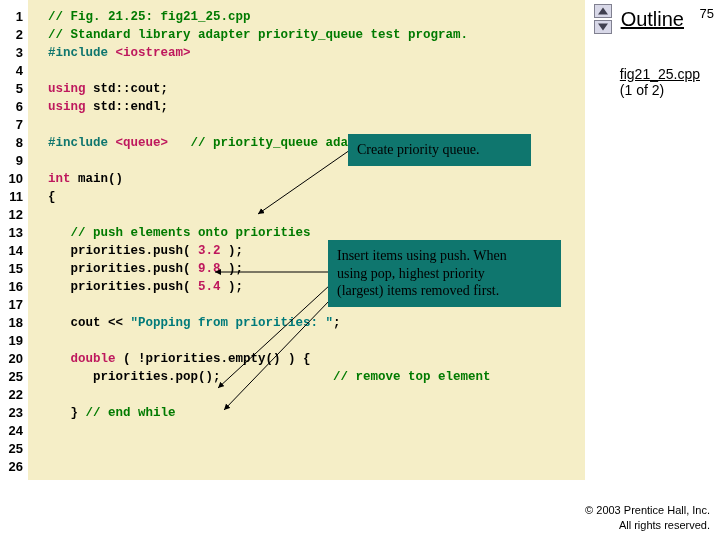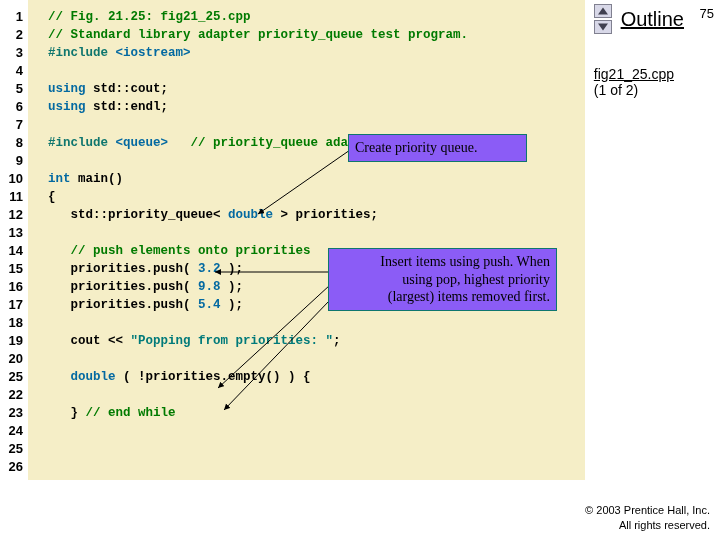--- a/index.html
+++ b/index.html
@@ -43,21 +43,21 @@
     font-family: "Courier New", monospace;
     font-size: 12.5px;
     font-weight: bold;
     color: #000;
   }
   .code .ln {
     height: 18px;
     line-height: 18px;
     white-space: pre;
   }
-  .kw { color: #0369a1; }
+  .kw { color: #be185d; }
   .pp { color: #0f766e; }
   .com { color: #007a00; }
   .str { color: #007a7a; }
   .outline-box {
     position: absolute;
     top: 4px;
     right: 40px;
     width: 90px;
     text-align: center;
   }
@@ -97,36 +97,36 @@
   }
   .slide-num {
     position: absolute;
     top: 6px;
     right: 6px;
     font-size: 13px;
   }
   .file-info {
     position: absolute;
     top: 66px;
-    right: 46px;
+    right: 20px;
     font-size: 14px;
   }
   .file-info .fn { text-decoration: underline; }
   .copyright {
     position: absolute;
     bottom: 8px;
     right: 10px;
     font-size: 11px;
     text-align: right;
     line-height: 1.3;
   }
   .callout {
     position: absolute;
-    background: #8b5cf6;
-    border: 1px solid #0f766e;
+    background: #0f766e;
+    border: 3px solid #0f766e;
     font-family: "Times New Roman", serif;
     font-size: 14px;
     padding: 4px 6px;
     line-height: 1.25;
   }
   .arrow-svg {
     position: absolute;
     top: 0; left: 0;
     width: 585px;
     height: 480px;
@@ -170,30 +170,30 @@
     <div class="ln"><span class="com">// Standard library adapter priority_queue test program.</span></div>
     <div class="ln"><span class="pp">#include</span><span class="kw"> &lt;iostream&gt;</span></div>
     <div class="ln"></div>
     <div class="ln"><span class="kw">using</span><span> std::cout;</span></div>
     <div class="ln"><span class="kw">using</span><span> std::endl;</span></div>
     <div class="ln"></div>
     <div class="ln"><span class="pp">#include</span><span class="kw"> &lt;queue&gt;   </span><span class="com">// priority_queue adapter definition</span></div>
     <div class="ln"></div>
     <div class="ln"><span class="kw">int</span><span> main()</span></div>
     <div class="ln"><span>{</span></div>
-    <div class="ln"><span>   std::priority_queue&lt; </span><span class="kw">double</span><span> &gt; priorities;</span></div>
     <div class="ln"></div>
     <div class="ln"><span>   </span><span class="com">// push elements onto priorities</span></div>
     <div class="ln"><span>   priorities.push( </span><span class="kw">3.2</span><span> );</span></div>
     <div class="ln"><span>   priorities.push( </span><span class="kw">9.8</span><span> );</span></div>
     <div class="ln"><span>   priorities.push( </span><span class="kw">5.4</span><span> );</span></div>
     <div class="ln"></div>
     <div class="ln"><span>   cout &lt;&lt; </span><span class="str">"Popping from priorities: "</span><span>;</span></div>
     <div class="ln"></div>
     <div class="ln"><span>   </span><span class="kw">double</span><span> ( !priorities.empty() ) {</span></div>
+    <div class="ln"><span>      priorities.pop();               </span><span class="com">// remove top element</span></div>
     <div class="ln"></div>
     <div class="ln"><span>   } </span><span class="com">// end while</span></div>
     <div class="ln"></div>
   </div>
 </div>
 
 <svg class="arrow-svg">
   <defs>
     <marker id="ah" markerWidth="8" markerHeight="8" refX="6" refY="3" orient="auto">
       <path d="M0,0 L6,3 L0,6 Z" fill="#000"></path>
@@ -202,21 +202,21 @@
   <line x1="350" y1="150" x2="258" y2="214" stroke="#000" stroke-width="1" marker-end="url(#ah)"></line>
   <line x1="330" y1="272" x2="215" y2="272" stroke="#000" stroke-width="1" marker-end="url(#ah)"></line>
   <line x1="330" y1="285" x2="218" y2="388" stroke="#000" stroke-width="1" marker-end="url(#ah)"></line>
   <line x1="330" y1="300" x2="224" y2="410" stroke="#000" stroke-width="1" marker-end="url(#ah)"></line>
 </svg>
 
 <div class="callout" style="left:348px; top:134px; width:165px;">
   <span>Create priority queue.</span>
 </div>
 
-<div class="callout" style="left:328px; top:248px; width:215px;text-align:right;">
+<div class="callout" style="left:328px; top:240px; width:215px;">
   <span>Insert items using push. When</span><br>
   <span>using pop, highest priority</span><br>
   <span>(largest) items removed first.</span>
 </div>
 
 <div class="outline-box" style="position:absolute; top:4px; left:594px; width:20px;">
   <span class="tri up"></span>
   <span class="tri down"></span>
 </div>
 

